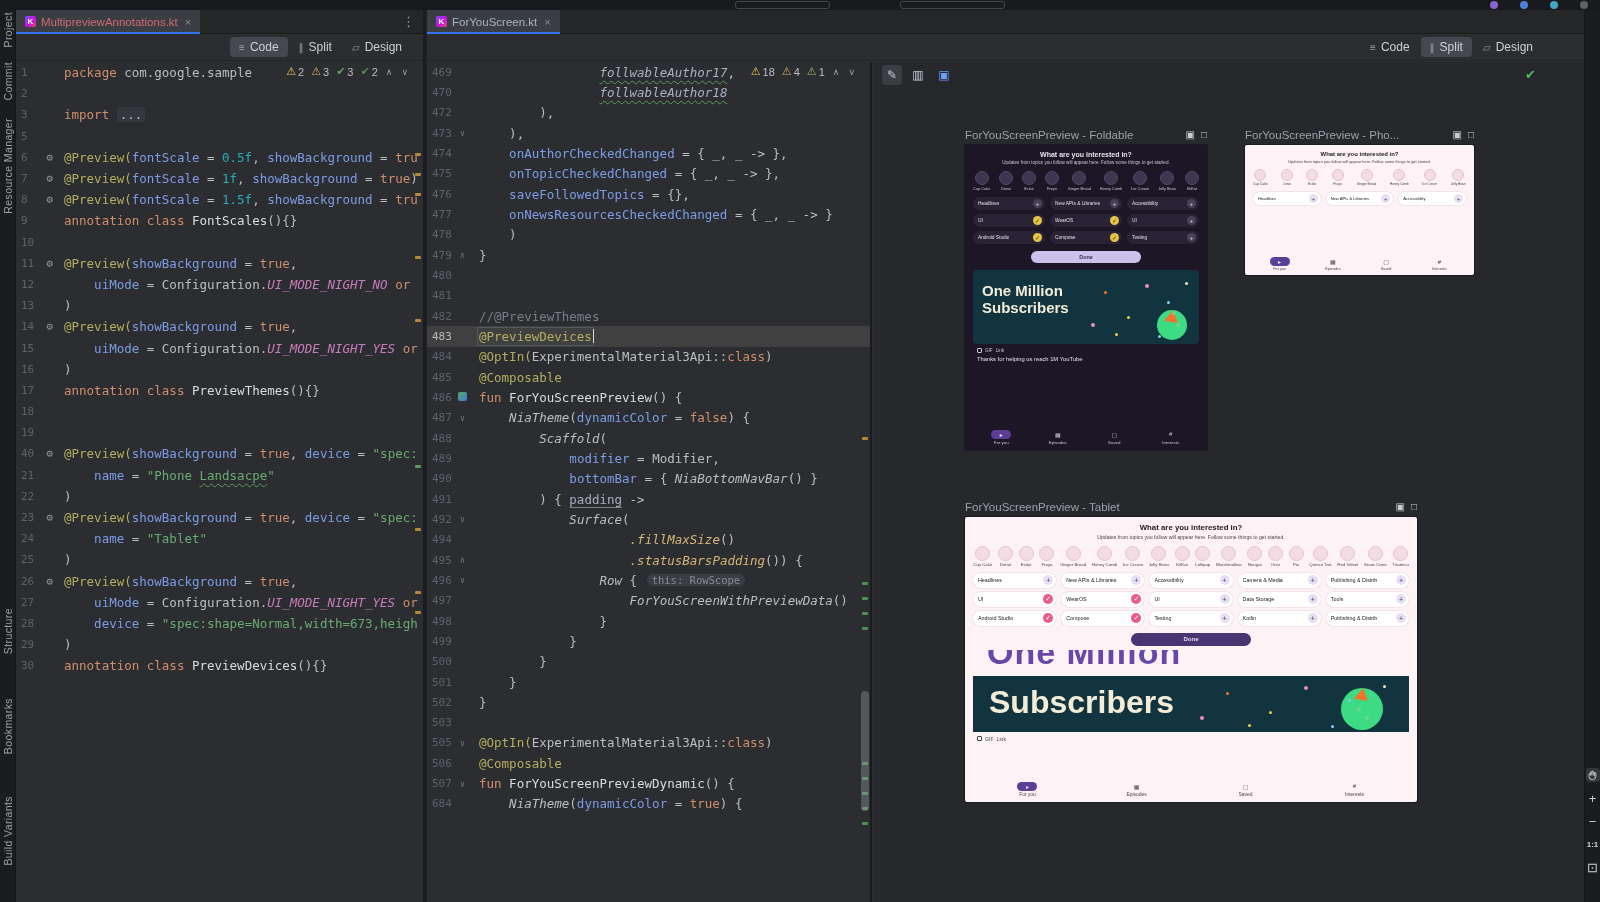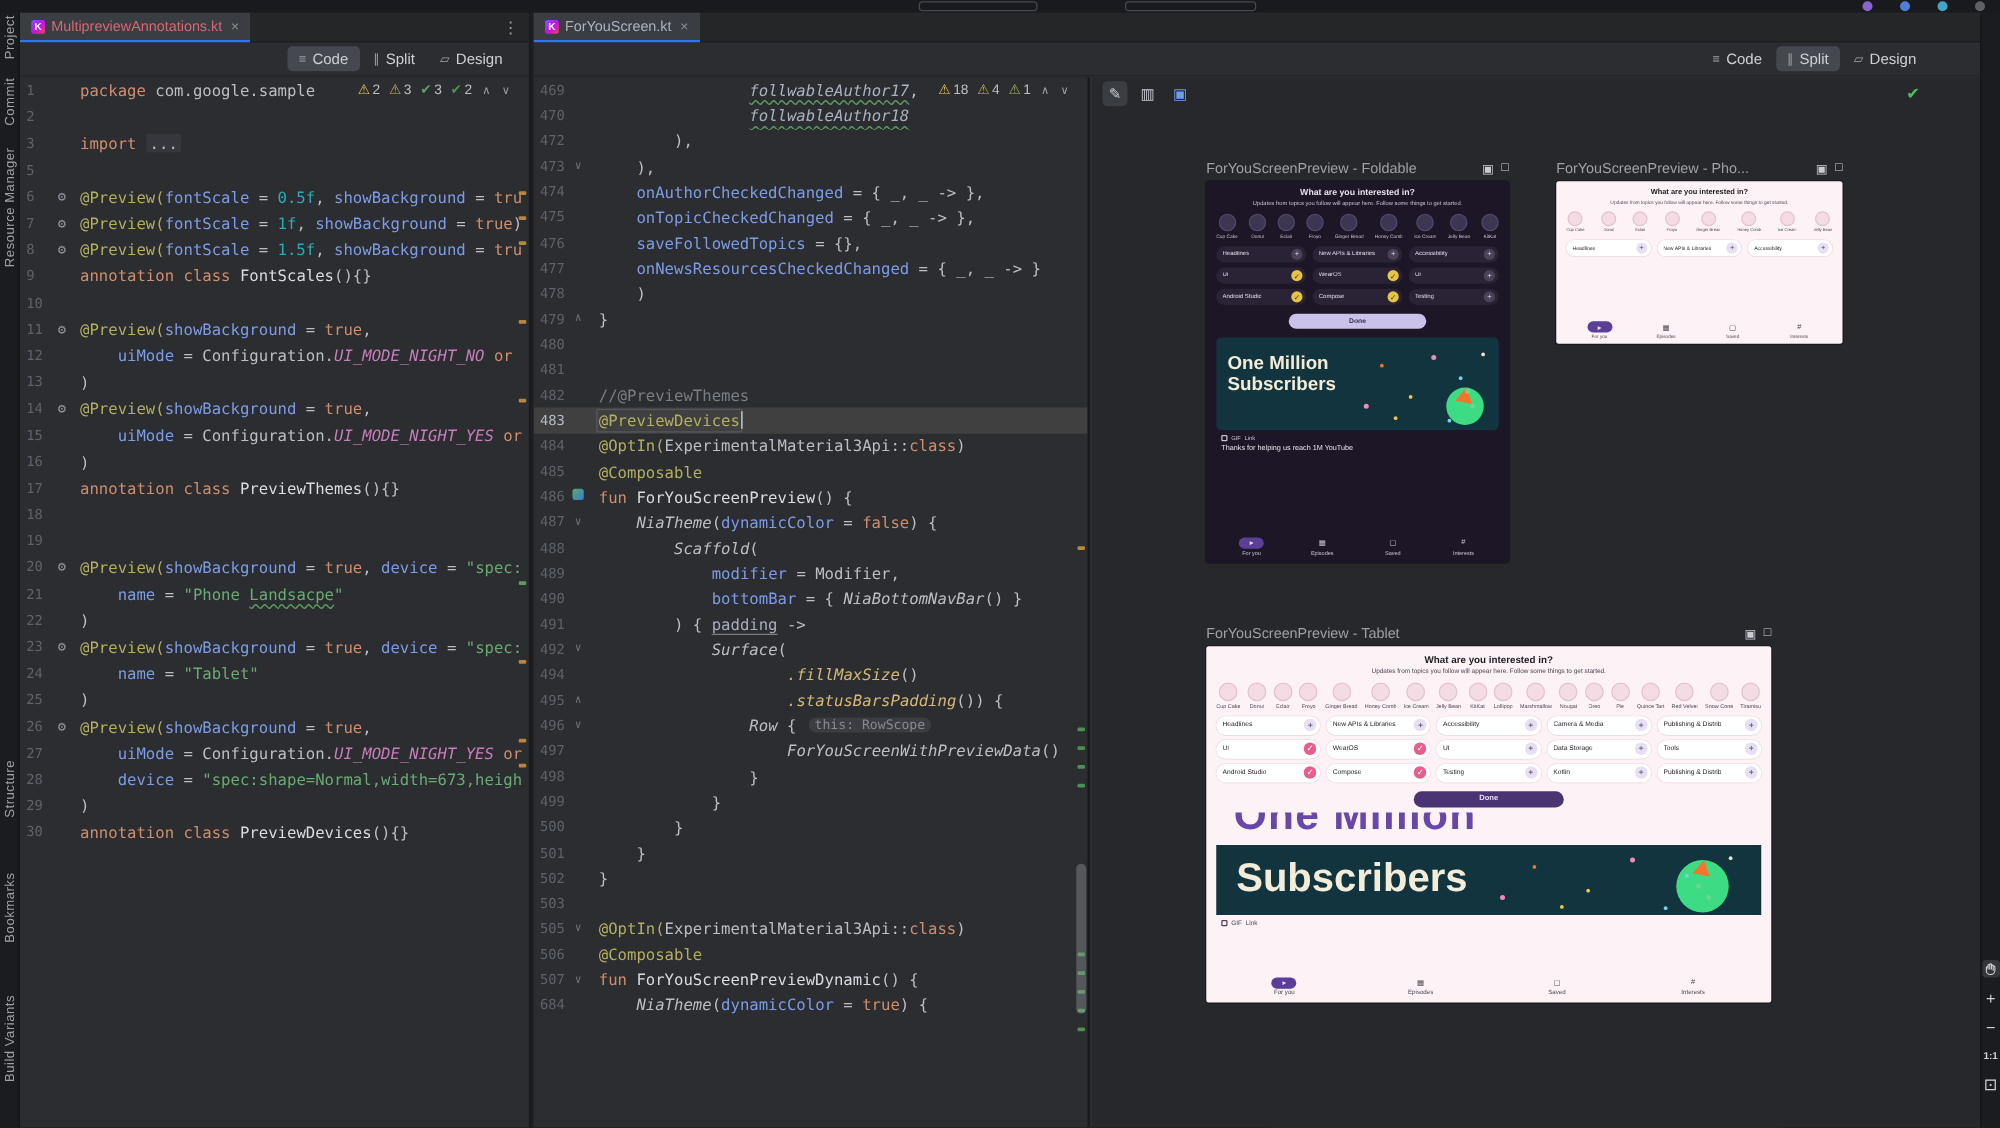--- a/index.html
+++ b/index.html
@@ -241,21 +241,21 @@
         <div class="line"><span class="ln">10</span><span class="gut"></span><span class="codepad"></span></div>
         <div class="line"><span class="ln">11</span><span class="gut gear">⚙</span><span class="codepad"><span class="ann">@Preview(</span><span class="par">showBackground</span><span class="p"> = </span><span class="kw">true</span><span class="p">,</span></span></div>
         <div class="line"><span class="ln">12</span><span class="gut"></span><span class="codepad"><span class="ind" style="width: 30.12px;"></span><span class="par">uiMode</span><span class="p"> = Configuration.</span><span class="cnst">UI_MODE_NIGHT_NO</span><span class="p"> </span><span class="kw">or</span></span></div>
         <div class="line"><span class="ln">13</span><span class="gut"></span><span class="codepad"><span class="p">)</span></span></div>
         <div class="line"><span class="ln">14</span><span class="gut gear">⚙</span><span class="codepad"><span class="ann">@Preview(</span><span class="par">showBackground</span><span class="p"> = </span><span class="kw">true</span><span class="p">,</span></span></div>
         <div class="line"><span class="ln">15</span><span class="gut"></span><span class="codepad"><span class="ind" style="width: 30.12px;"></span><span class="par">uiMode</span><span class="p"> = Configuration.</span><span class="cnst">UI_MODE_NIGHT_YES</span><span class="p"> </span><span class="kw">or</span></span></div>
         <div class="line"><span class="ln">16</span><span class="gut"></span><span class="codepad"><span class="p">)</span></span></div>
         <div class="line"><span class="ln">17</span><span class="gut"></span><span class="codepad"><span class="kw">annotation class</span><span class="p"> </span><span class="fn">PreviewThemes</span><span class="p">(){}</span></span></div>
         <div class="line"><span class="ln">18</span><span class="gut"></span><span class="codepad"></span></div>
         <div class="line"><span class="ln">19</span><span class="gut"></span><span class="codepad"></span></div>
-        <div class="line"><span class="ln">20</span><span class="gut gear">⚙</span><span class="codepad"><span class="ann">@Preview(</span><span class="par">showBackground</span><span class="p"> = </span><span class="kw">true</span><span class="p">, </span><span class="par">device</span><span class="p"> = </span><span class="str">"spec:</span></span></div>
+        <div class="line"><span class="ln">40</span><span class="gut gear">⚙</span><span class="codepad"><span class="ann">@Preview(</span><span class="par">showBackground</span><span class="p"> = </span><span class="kw">true</span><span class="p">, </span><span class="par">device</span><span class="p"> = </span><span class="str">"spec:</span></span></div>
         <div class="line"><span class="ln">21</span><span class="gut"></span><span class="codepad"><span class="ind" style="width: 30.12px;"></span><span class="par">name</span><span class="p"> = </span><span class="str">"Phone </span><span class="str wavy">Landsacpe</span><span class="str">"</span></span></div>
         <div class="line"><span class="ln">22</span><span class="gut"></span><span class="codepad"><span class="p">)</span></span></div>
         <div class="line"><span class="ln">23</span><span class="gut gear">⚙</span><span class="codepad"><span class="ann">@Preview(</span><span class="par">showBackground</span><span class="p"> = </span><span class="kw">true</span><span class="p">, </span><span class="par">device</span><span class="p"> = </span><span class="str">"spec:</span></span></div>
         <div class="line"><span class="ln">24</span><span class="gut"></span><span class="codepad"><span class="ind" style="width: 30.12px;"></span><span class="par">name</span><span class="p"> = </span><span class="str">"Tablet"</span></span></div>
         <div class="line"><span class="ln">25</span><span class="gut"></span><span class="codepad"><span class="p">)</span></span></div>
         <div class="line"><span class="ln">26</span><span class="gut gear">⚙</span><span class="codepad"><span class="ann">@Preview(</span><span class="par">showBackground</span><span class="p"> = </span><span class="kw">true</span><span class="p">,</span></span></div>
         <div class="line"><span class="ln">27</span><span class="gut"></span><span class="codepad"><span class="ind" style="width: 30.12px;"></span><span class="par">uiMode</span><span class="p"> = Configuration.</span><span class="cnst">UI_MODE_NIGHT_YES</span><span class="p"> </span><span class="kw">or</span></span></div>
         <div class="line"><span class="ln">28</span><span class="gut"></span><span class="codepad"><span class="ind" style="width: 30.12px;"></span><span class="par">device</span><span class="p"> = </span><span class="str">"spec:shape=Normal,width=673,heigh</span></span></div>
         <div class="line"><span class="ln">29</span><span class="gut"></span><span class="codepad"><span class="p">)</span></span></div>
         <div class="line"><span class="ln">30</span><span class="gut"></span><span class="codepad"><span class="kw">annotation class</span><span class="p"> </span><span class="fn">PreviewDevices</span><span class="p">(){}</span></span></div>

